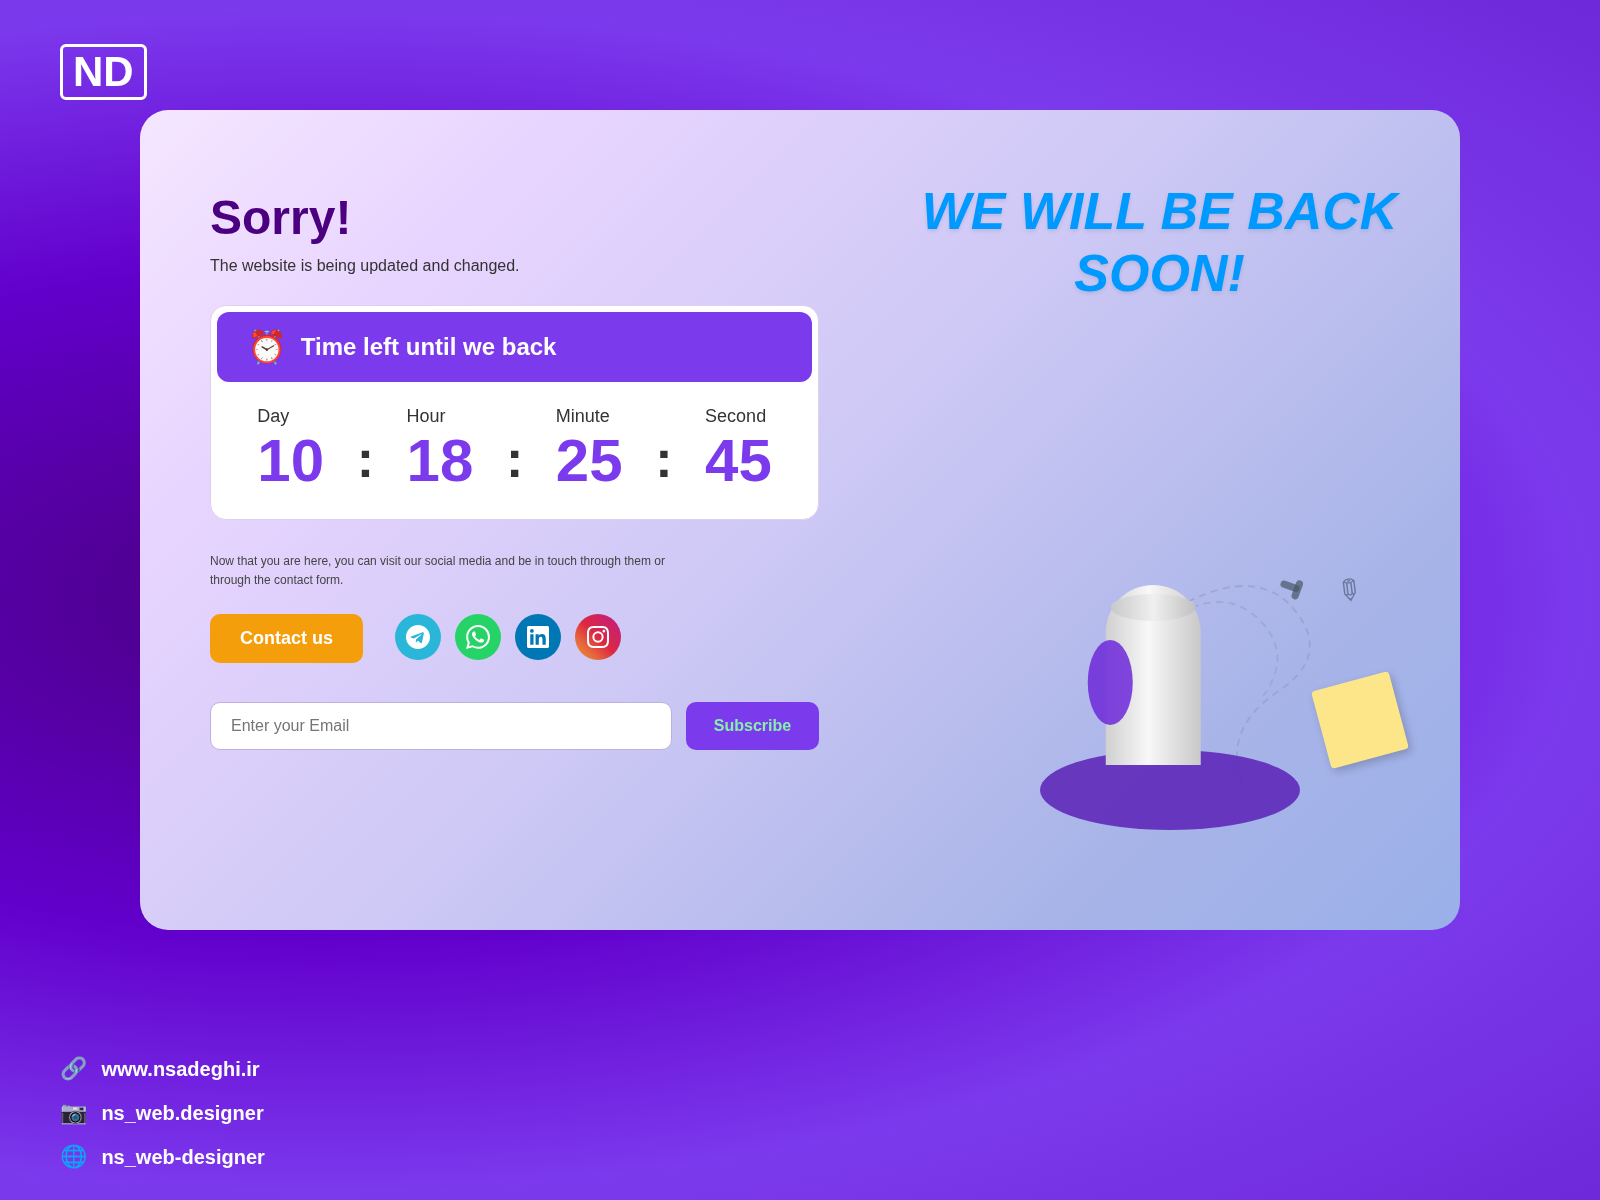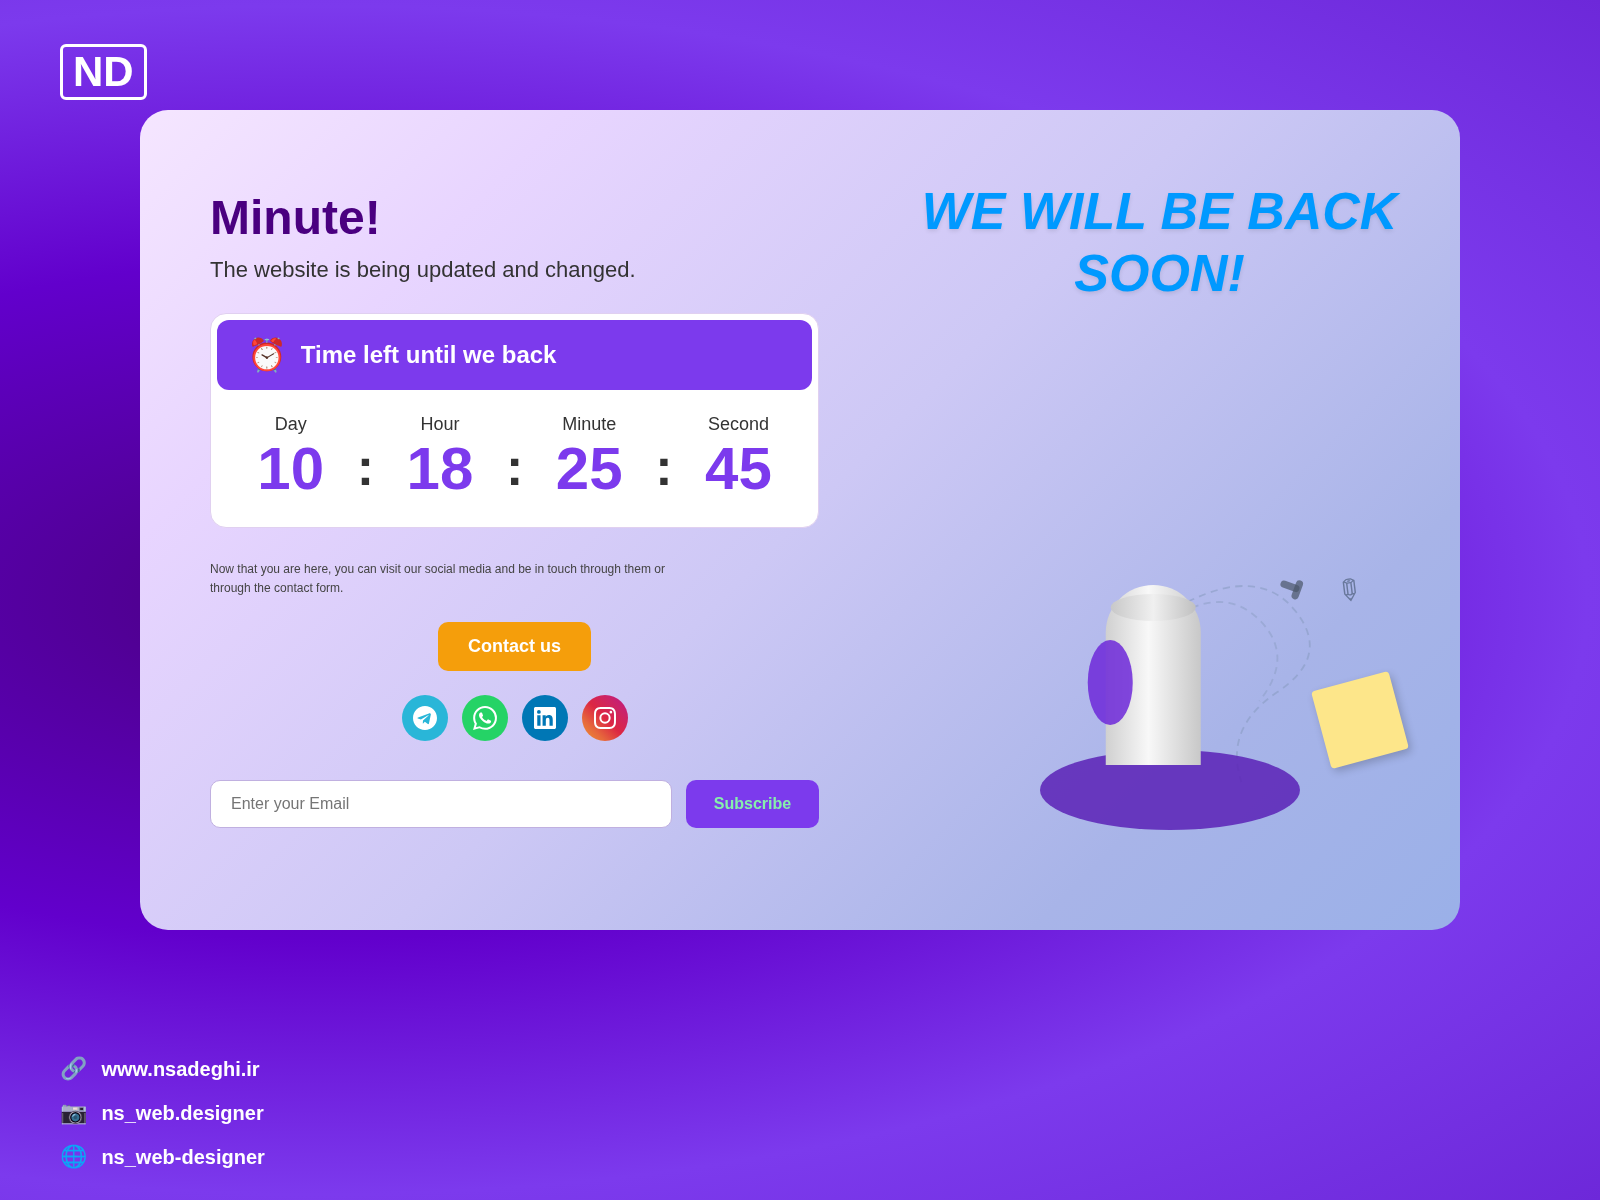--- a/index.html
+++ b/index.html
@@ -50,21 +50,21 @@
       gap: 20px;
     }
 
     .sorry-title {
       font-size: 48px;
       font-weight: 800;
       color: #4a0080;
     }
 
     .subtitle {
-      font-size: 22px;
+      font-size: 16px;
       color: #333;
       font-weight: 500;
       margin-top: -8px;
     }
 
     
     .countdown-container {
       background: white;
       border-radius: 16px;
       overflow: hidden;
@@ -95,21 +95,20 @@
     .countdown-body {
       padding: 18px 30px 28px;
       display: flex;
       align-items: center;
       justify-content: space-around;
     }
 
     .time-unit {
       display: flex;
       flex-direction: column;
-      align-items: center;
       gap: 4px;
     }
 
     .time-label {
       font-size: 18px;
       color: #333;
       font-weight: 500;
     }
 
     .time-value {
@@ -131,24 +130,23 @@
       font-size: 12px;
       color: #444;
       line-height: 1.6;
       max-width: 480px;
       margin-top: 12px;
     }
 
     
     .buttons-row {
       display: flex;
-      align-items: center;
-      gap: 24px;
+      align-items: flex-start;
+      gap: 32px;
       margin-top: 4px;
-      flex-direction: column;
     }
 
     .contact-btn {
       background: #f59e0b;
       color: white;
       border: none;
       padding: 14px 30px;
       border-radius: 10px;
       font-size: 18px;
       font-weight: 600;
@@ -313,21 +311,21 @@
 <body>
 
 <div class="logo">
   <span>ND</span>
 </div>
 
 <div class="main-card">
 
   <div class="left-panel">
 
-    <div class="sorry-title">Minute!</div>
+    <div class="sorry-title">Sorry!</div>
     <div class="subtitle">The website is being updated and changed.</div>
 
     <div class="countdown-container">
       <div class="countdown-header">
         <span class="clock-emoji">⏰</span>
         <span class="countdown-header-text">Time left until we back</span>
       </div>
       <div class="countdown-body">
         <div class="time-unit">
           <span class="time-label">Day</span>

